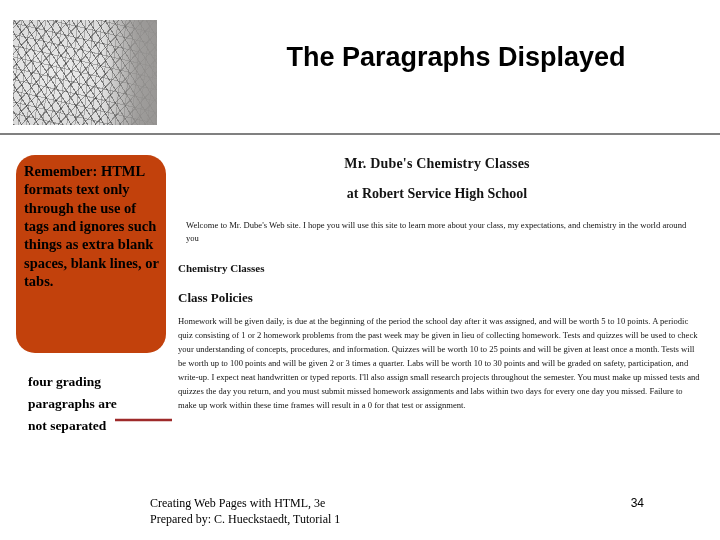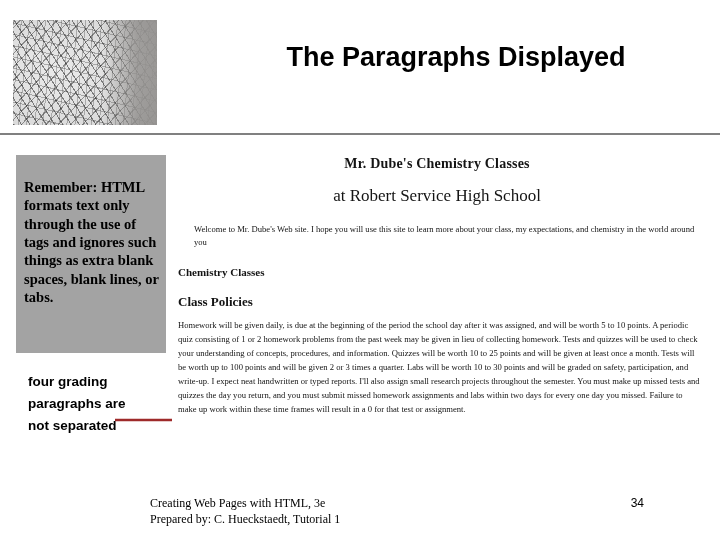--- a/index.html
+++ b/index.html
@@ -57,36 +57,37 @@
     left: 0; top: 133px;
     width: 720px; height: 2px;
     background: #808080;
   }
 
   
   .callout {
     position: absolute;
     left: 16px; top: 155px;
     width: 150px; height: 198px;
-    background: #a3a3a3;
+    background: #c2410c;
     box-sizing: border-box;
-    padding: 23px 6px 4px 8px;
+    padding: 7px 6px 4px 8px;
     font-family: "Liberation Serif", serif;
     font-size: 14.5px;
     font-weight: bold;
     line-height: 1.265;
     color: #000000;
+    border-radius: 19px;
   }
 
   
   .annotation {
     position: absolute;
     left: 28px; top: 371px;
     width: 100px;
-    font-family: Liberation Sans, sans-serif;
+    font-family: Liberation Serif, serif;
     font-size: 13.5px;
     font-weight: bold;
     line-height: 1.62;
     color: #000000;
   }
   .arrow {
     position: absolute;
     left: 115px; top: 414px;
     width: 82px; height: 12px;
   }
@@ -103,26 +104,26 @@
   }
   .bp-h1 {
     text-align: center;
     font-size: 14px;
     font-weight: bold;
     margin: 13px 0 0 0;
     letter-spacing: 0.2px;
   }
   .bp-h2 {
     text-align: center;
-    font-size: 17px;
-    font-weight: normal;
+    font-size: 14px;
+    font-weight: bold;
     margin: 14px 0 0 0;
   }
   .bp-intro {
-    margin: 17px 5px 0 22px;
+    margin: 17px 5px 0 14px;
     font-size: 8.6px;
     line-height: 1.52;
     text-align: left;
   }
   .bp-h3 {
     margin: 17px 0 0 6px;
     font-size: 11px;
     font-weight: bold;
   }
   .bp-h4 {

